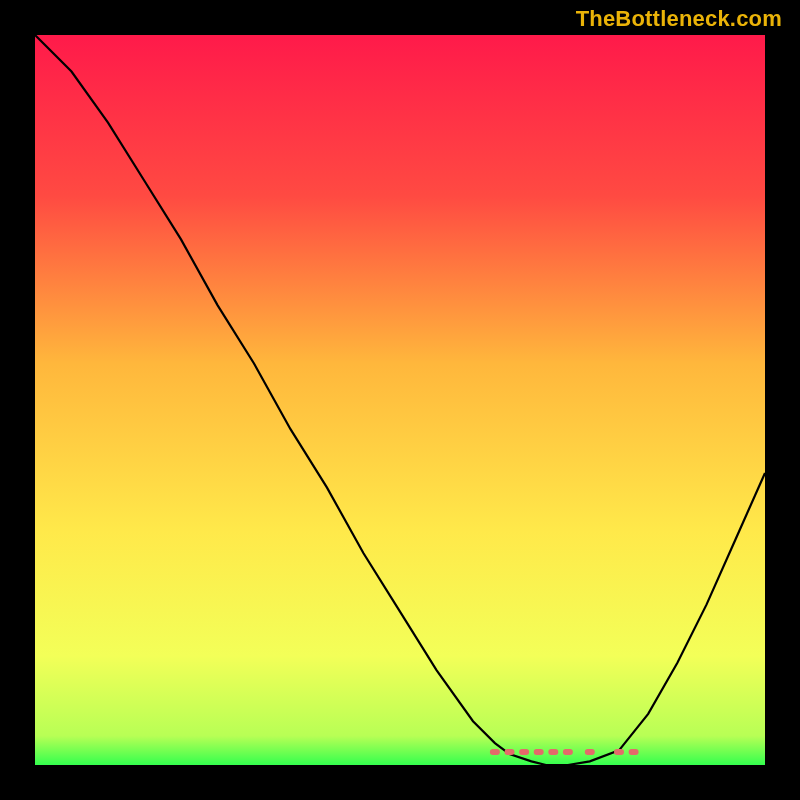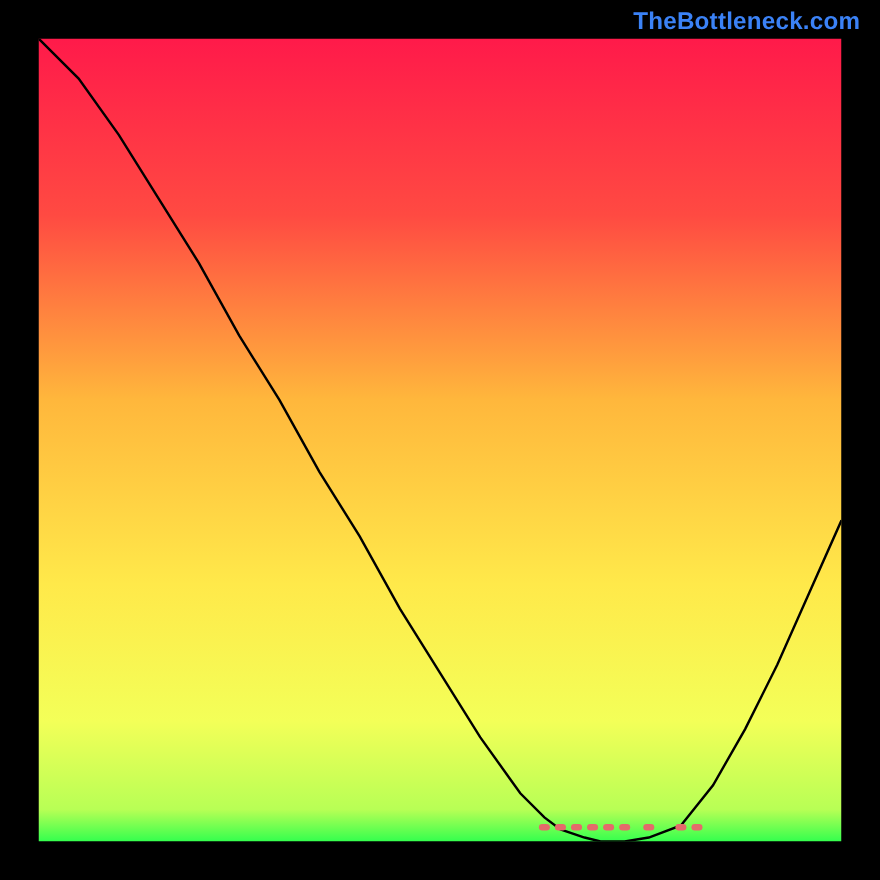--- a/index.html
+++ b/index.html
@@ -7,21 +7,21 @@
   .frame {
     position: absolute;
     top: 0; left: 0;
     width: 800px; height: 800px;
     background: #000;
   }
   .attribution {
     position: absolute;
     top: 6px;
     right: 18px;
-    color: #3b82f6;
+    color: #eab308;
     font-family: Arial, Helvetica, sans-serif;
     font-size: 22px;
     font-weight: 600;
     letter-spacing: 0.2px;
   }
   .plot-area {
     position: absolute;
     left: 35px;
     top: 35px;
     width: 730px;

